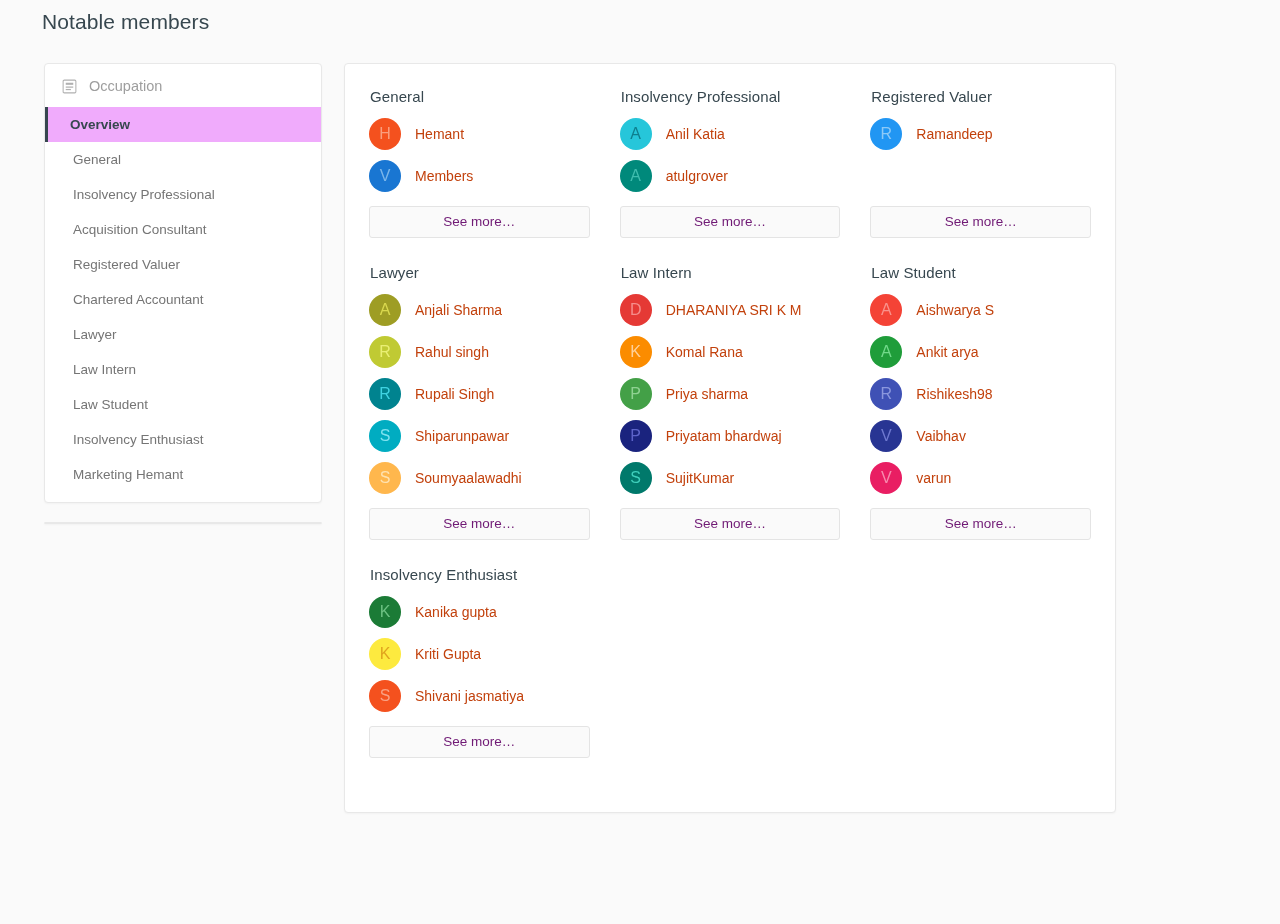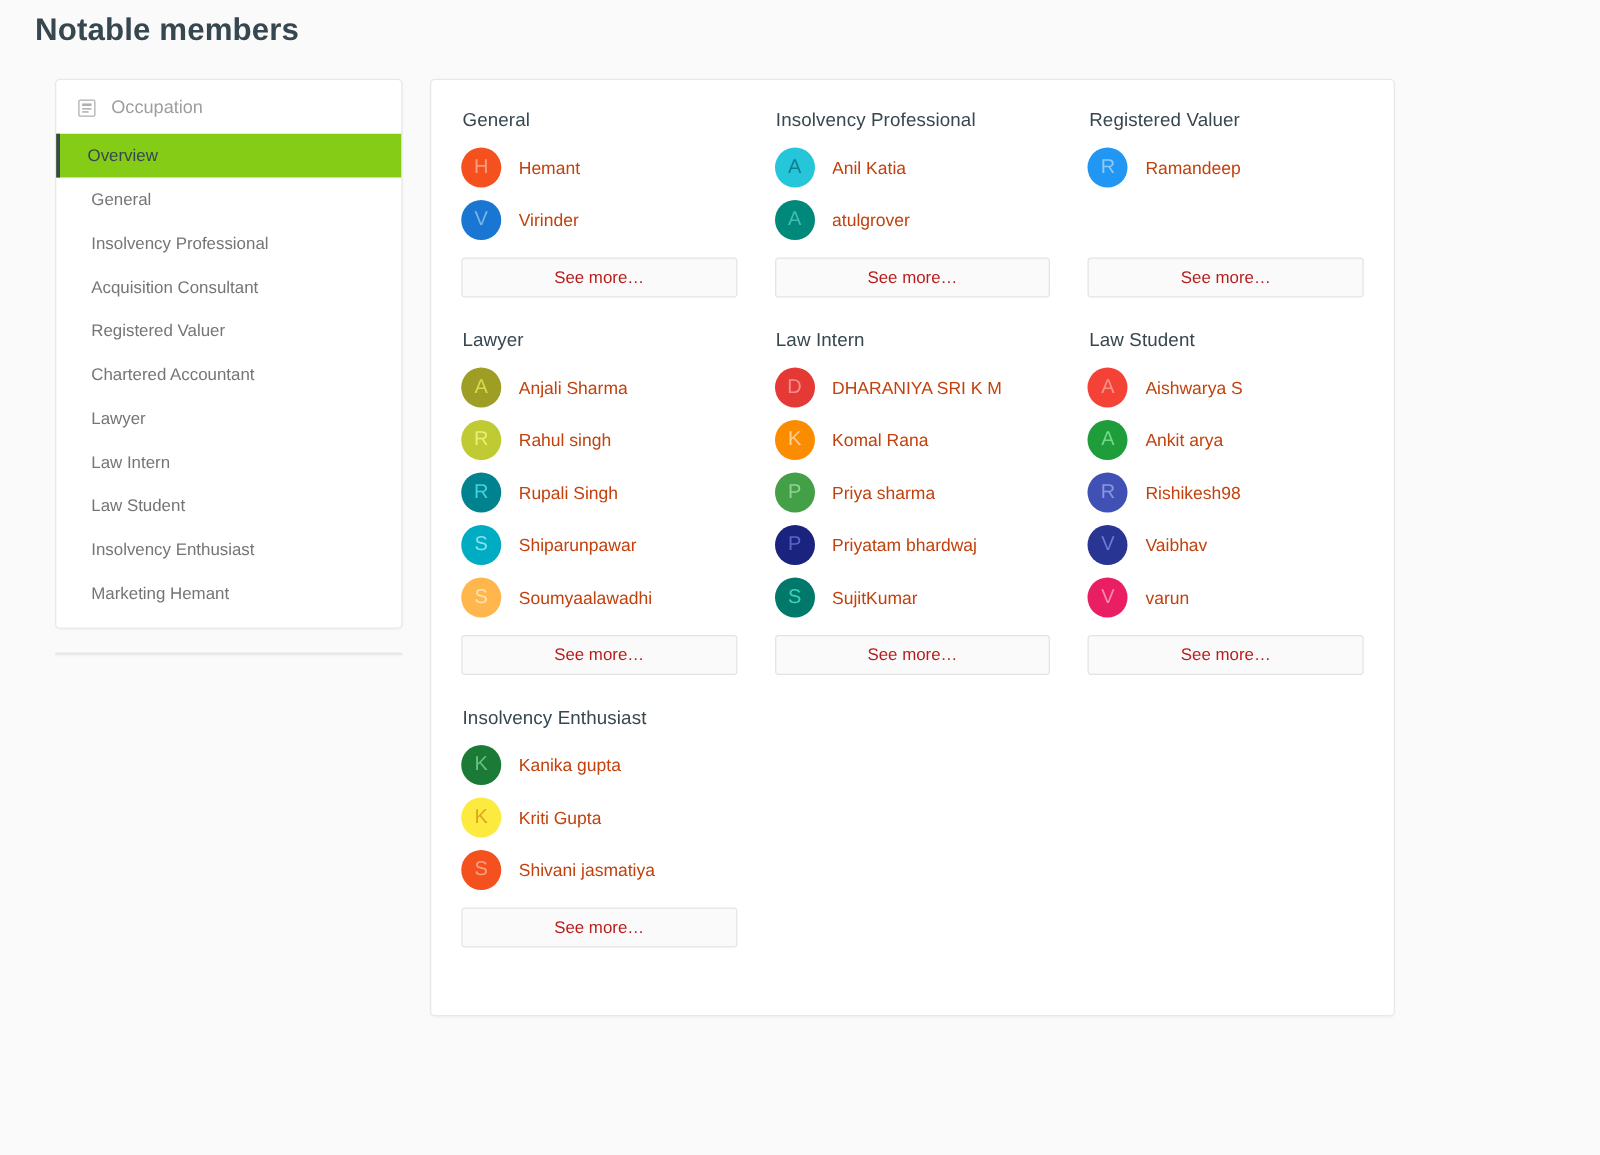--- a/index.html
+++ b/index.html
@@ -12,25 +12,25 @@
   body {
     width: 1280px;
     height: 924px;
     overflow: hidden;
     position: relative;
   }
 
   
   .page-title {
     position: absolute;
-    left: 28px;
+    left: 42px;
     top: 10px;
-    font-size: 25px;
+    font-size: 21px;
     color: #37474f;
-    font-weight: 700;
+    font-weight: 400;
     letter-spacing: .1px;
   }
 
   
   .layout {
     position: absolute;
     left: 44px;
     top: 63px;
     width: 1072px;
     display: flex;
@@ -87,24 +87,25 @@
   .nav-item {
     font-size: 13.5px;
     color: #757575;
     padding: 9px 16px 9px 25px;
     border-left: 3px solid transparent;
     cursor: pointer;
     line-height: 17px;
     white-space: nowrap;
   }
   .nav-item.active {
-    background: #84cc16;
+    background: #f0abfc;
     border-left-color: #37474f;
     color: #37474f;
     padding-left: 22px;
+    font-weight: bold;
   }
 
   
   .main-card {
     flex: 1 1 auto;
     padding: 24px 24px 28px 24px;
     min-height: 725px;
   }
 
   .grid {
@@ -159,21 +160,21 @@
   }
 
   .see-more {
     display: block;
     width: 100%;
     box-sizing: border-box;
     margin-top: 9px;
     background: #fafafa;
     border: 1px solid #e4e4e4;
     border-radius: 3px;
-    color: #b91c1c;
+    color: #701a75;
     font-size: 13.5px;
     font-family: "Liberation Sans", sans-serif;
     padding: 7px 0 8px 0;
     text-align: center;
     cursor: pointer;
   }
 </style>
 </head>
 <body>
 
@@ -219,21 +220,21 @@
     <div class="grid" id="groups-grid">
         <div class="group">
           <div class="group-title">General</div>
           <ul class="member-list">
             <li class="member">
               <span class="avatar" style="background: rgb(244, 81, 30); color: rgb(249, 157, 126);">H</span>
               <span class="member-name">Hemant</span>
             </li>
             <li class="member">
               <span class="avatar" style="background: rgb(25, 118, 210); color: rgb(123, 182, 234);">V</span>
-              <span class="member-name">Virinder</span>
+              <span class="member-name">Members</span>
             </li>
           </ul>
           <button class="see-more">See more…</button>
         </div>
         <div class="group">
           <div class="group-title">Insolvency Professional</div>
           <ul class="member-list">
             <li class="member">
               <span class="avatar" style="background: rgb(38, 198, 218); color: rgb(14, 127, 142);">A</span>
               <span class="member-name">Anil Katia</span>

